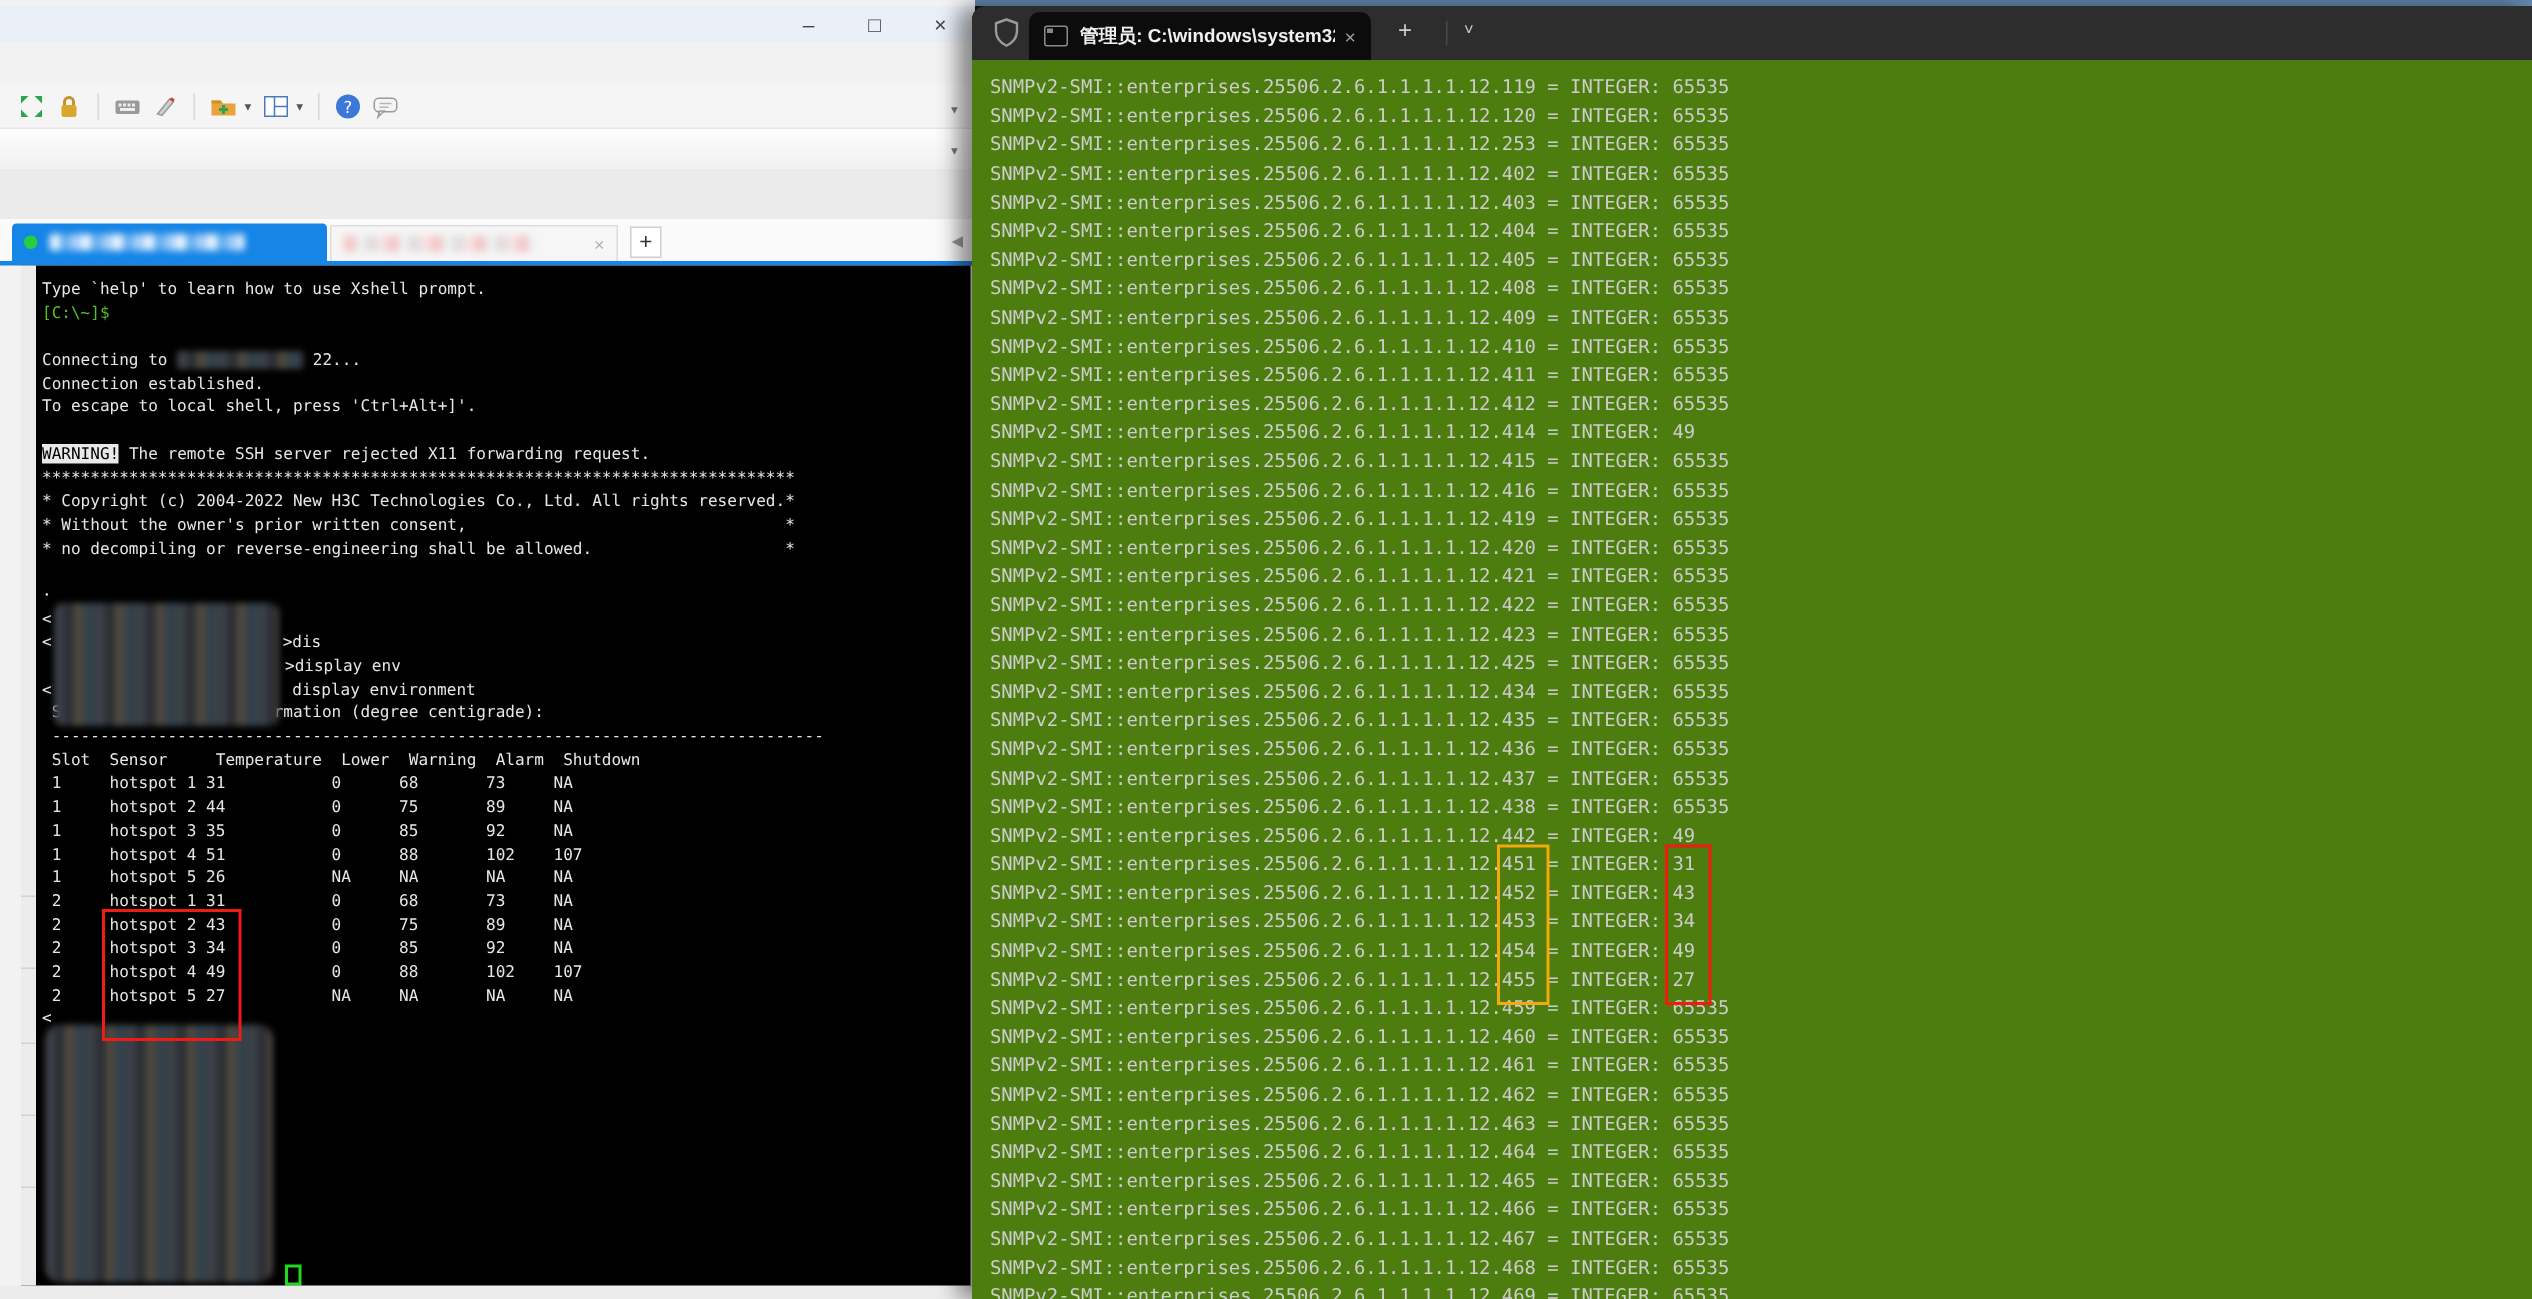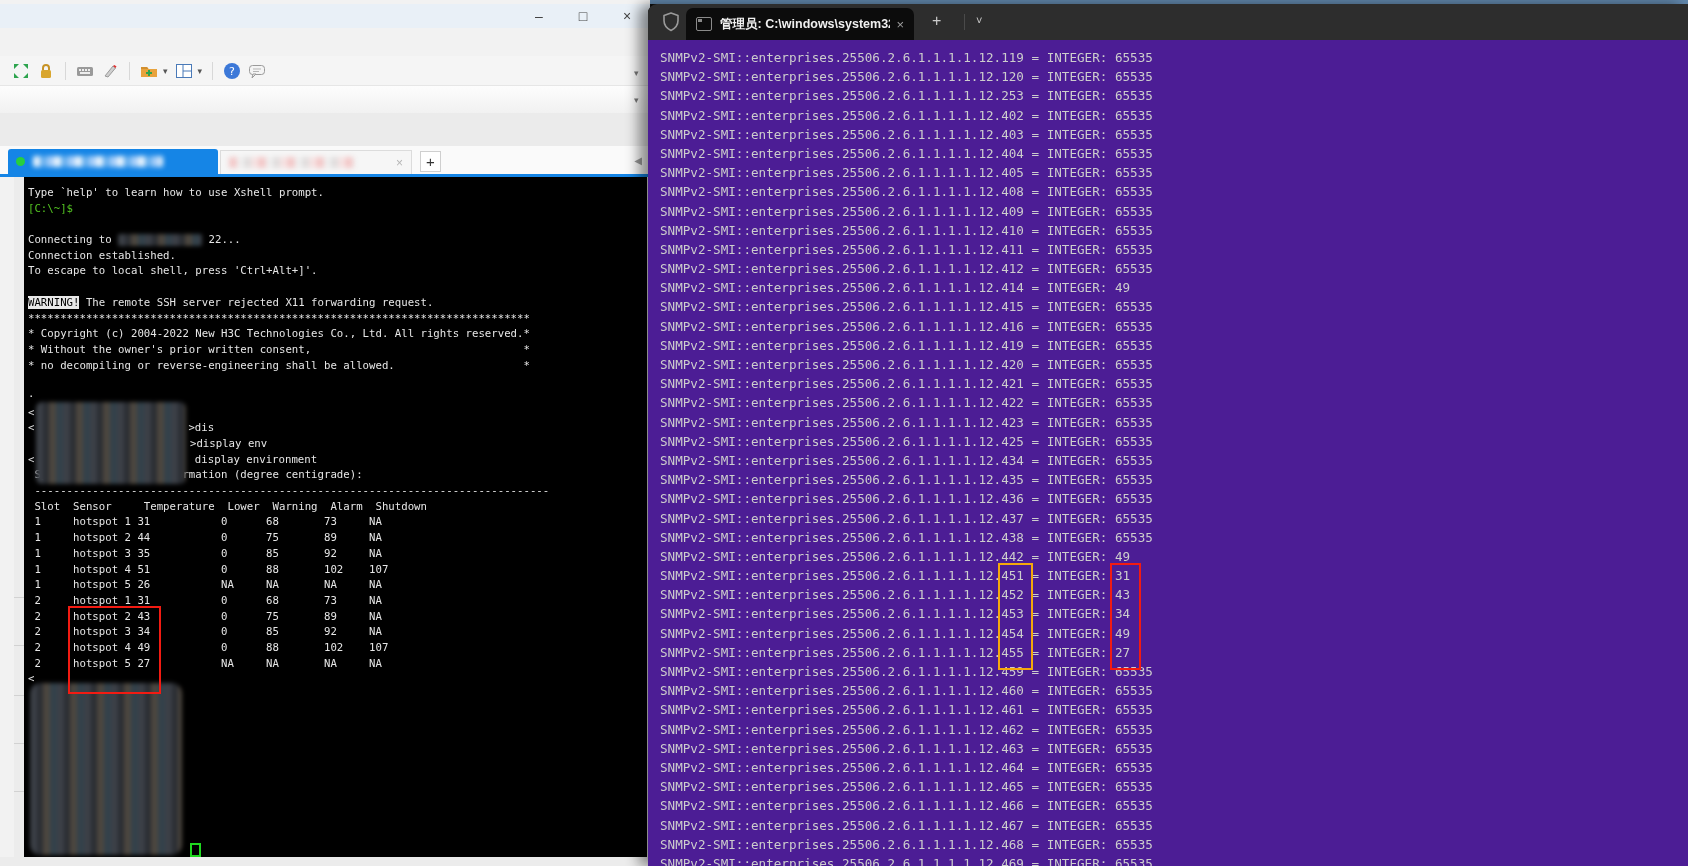--- a/index.html
+++ b/index.html
@@ -82,21 +82,21 @@
   .wt-tab{position:absolute;left:38px;top:4px;width:228px;height:32px;background:#0c0c0c;
           border-radius:7px 7px 0 0;display:flex;align-items:center;padding:0 10px;box-sizing:border-box;}
   .wt-tab-icon{width:14px;height:12px;background:#0c0c0c;border:1px solid #8a8a8a;border-radius:2px;
                position:relative;flex:none;margin-right:8px;}
   .wt-tab-icon::after{content:"";position:absolute;left:1px;top:1px;width:4px;height:3px;background:#8a8a8a;}
   .wt-tab-title{color:#f0f0f0;font-size:12.5px;font-weight:bold;white-space:nowrap;overflow:hidden;}
   .wt-tab-close{margin-left:auto;color:#9f9f9f;font-size:13px;padding-left:6px;}
   .wt-plus{position:absolute;left:284px;top:8px;color:#cccccc;font-size:16px;}
   .wt-bar-sep{position:absolute;left:316px;top:10px;width:1px;height:16px;background:#4a4a4a;}
   .wt-caret{position:absolute;left:328px;top:10px;color:#cccccc;font-size:11px;}
-  .wt-body{position:absolute;left:0;top:36px;width:1040px;height:826px;background:#4c1d95;overflow:hidden;}
+  .wt-body{position:absolute;left:0;top:36px;width:1040px;height:826px;background:#4d7c0f;overflow:hidden;}
   .wt-lines{position:absolute;left:12px;top:8px;font-size:12.6px;line-height:19.2px;color:#cdcdcd;white-space:pre;}
   .wt-line{height:19.2px;}
   .orangebox{position:absolute;left:350px;top:523px;width:31px;height:103px;border:2.5px solid #f5a80c;}
   .redbox-right{position:absolute;left:462px;top:523px;width:27px;height:103px;border:2.5px solid #f21b12;}
 </style>
 </head>
 <body>
 
 <div class="canvas">
   <div class="top-strip"></div>

